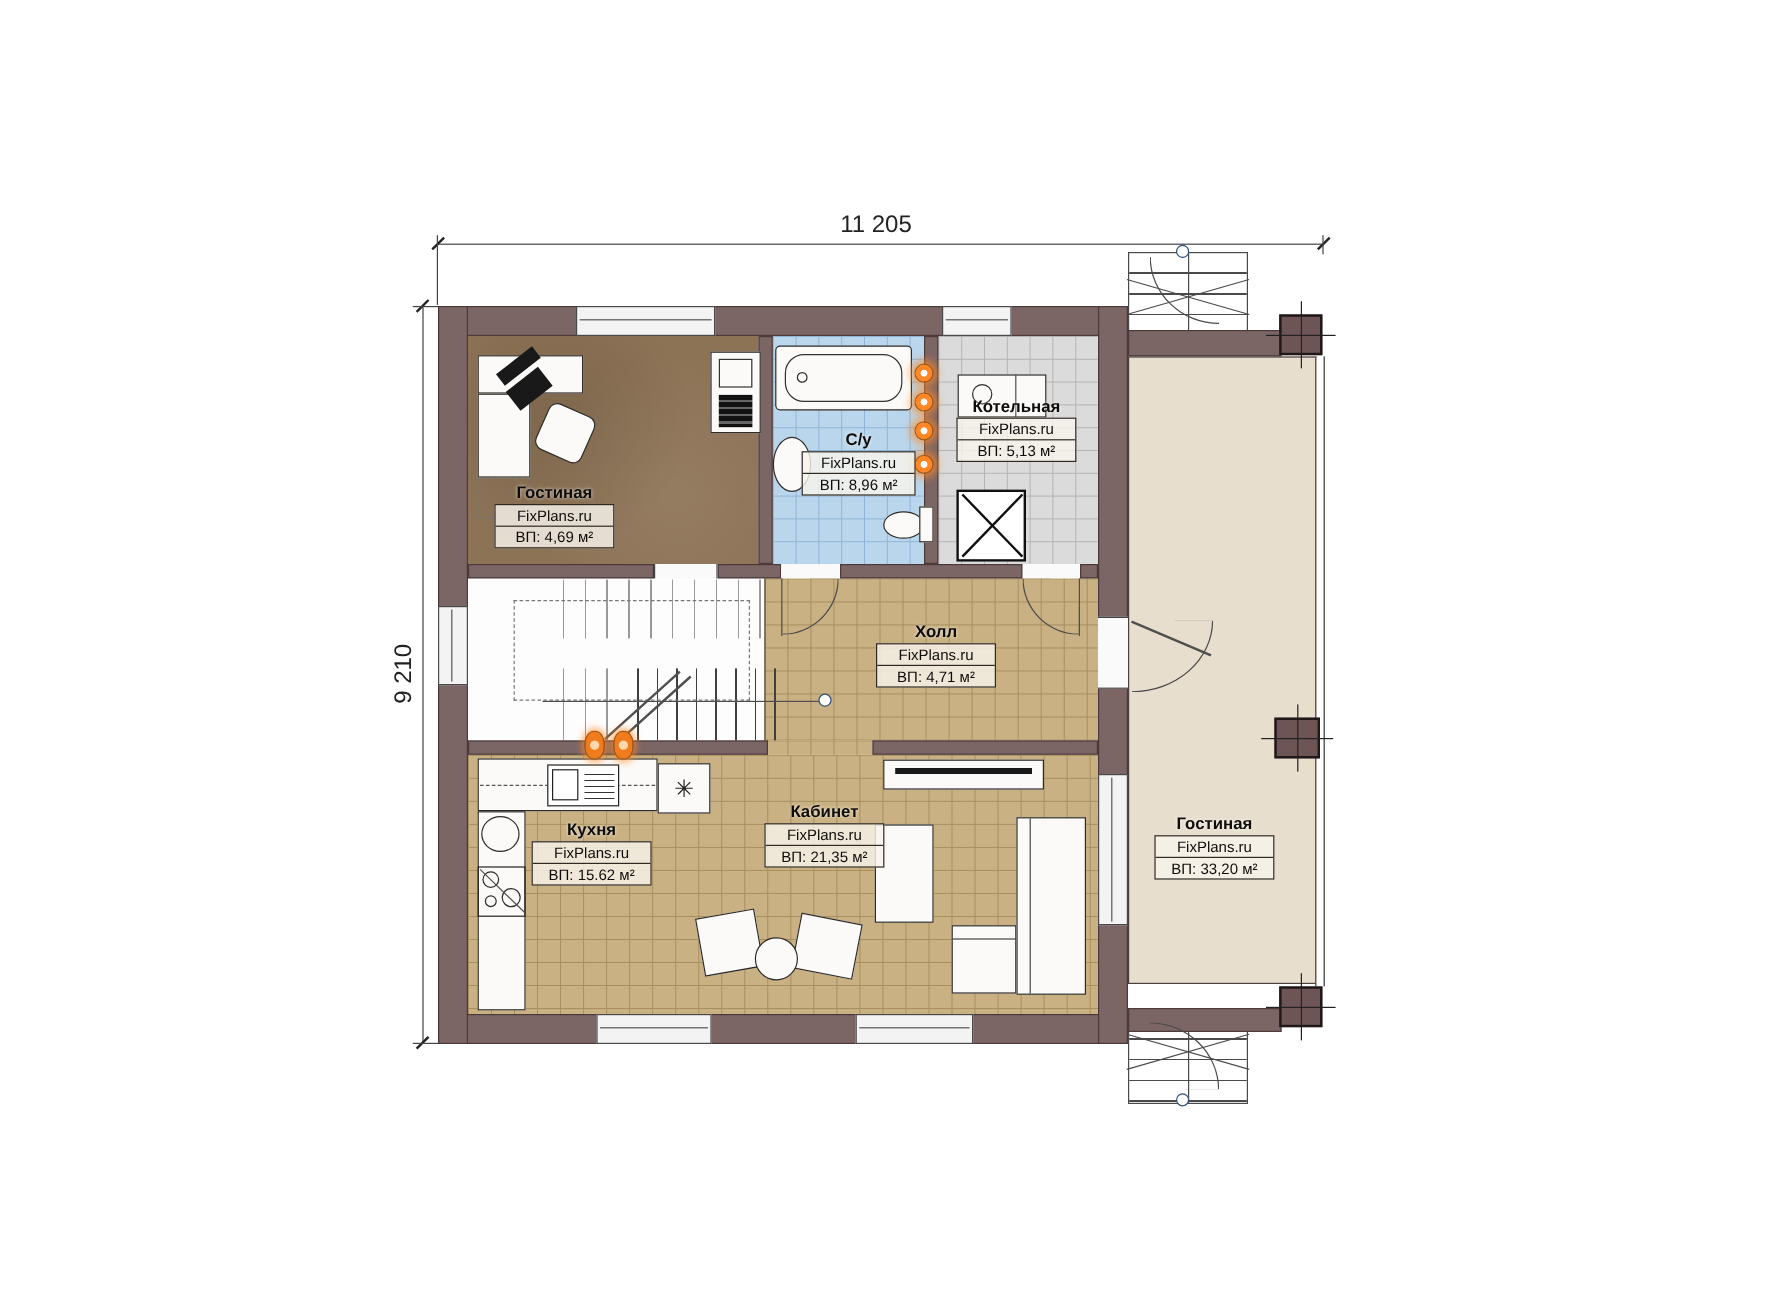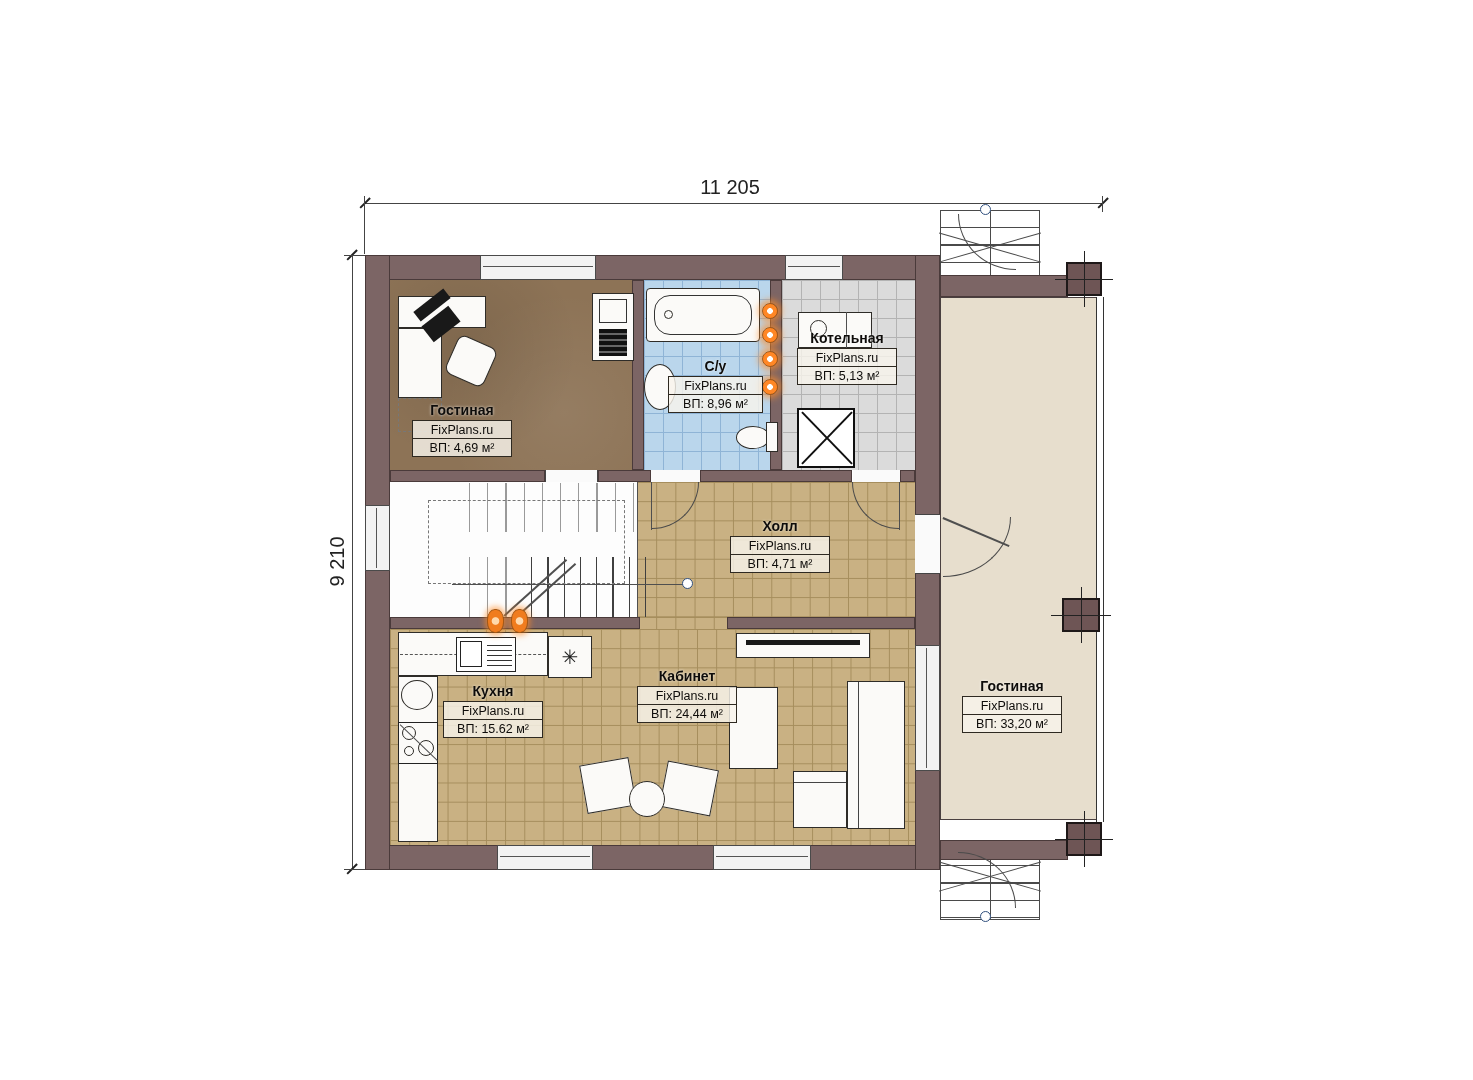--- a/index.html
+++ b/index.html
@@ -267,21 +267,21 @@
     <div class="label-box">
       <div class="wm">FixPlans.ru</div>
       <div class="area">ВП: 15.62 м²</div>
     </div>
   </div>
 
   <div class="abs room-label" style="left:637px;top:668px;width:100px">
     <div class="room-name">Кабинет</div>
     <div class="label-box">
       <div class="wm">FixPlans.ru</div>
-      <div class="area">ВП: 24,44 м²</div>
+      <div class="area">ВП: 21,35 м²</div>
     </div>
   </div>
 
   <div class="abs room-label" style="left:962px;top:678px;width:100px">
     <div class="room-name">Гостиная</div>
     <div class="label-box">
       <div class="wm">FixPlans.ru</div>
       <div class="area">ВП: 33,20 м²</div>
     </div>
   </div>

